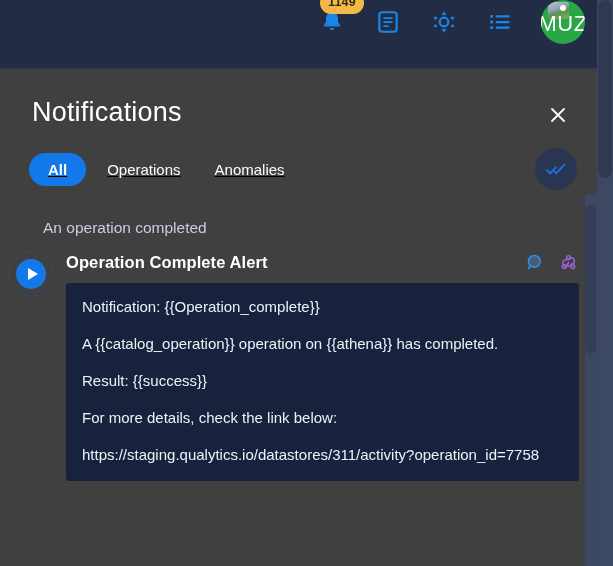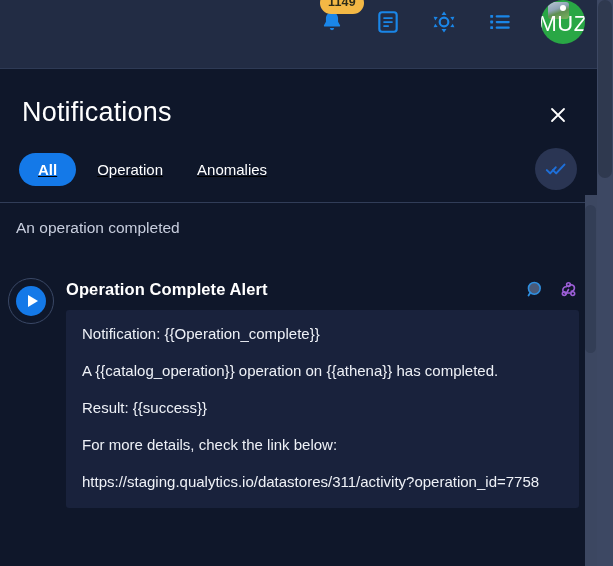--- a/index.html
+++ b/index.html
@@ -49,22 +49,23 @@
   }
   .avatar-initials {
     position: relative; z-index: 2; color: #fff;
     font-size: 22px; font-weight: 400; letter-spacing: .5px;
     line-height: 1; padding-bottom: 9px;
   }
 
   
   .panel {
     position: absolute; top: 68px; left: 0; width: 597px; height: 498px;
-    background: #0f172a;
+    background: #404040;
     border-top: 1px solid #2e3a55;
+    padding-left: 10px;
   }
 
   .panel-head {
     position: relative; height: 133px; padding: 0 22px;
   }
   .panel-title {
     position: absolute; top: 28px; left: 22px;
     color: #ffffff; font-size: 27px; font-weight: 400; letter-spacing: .2px;
   }
   .close-btn {
@@ -92,25 +93,26 @@
 
   
   .list-wrap {
     position: absolute; top: 133px; left: 0; width: 597px; height: 365px;
     border-top: 1px solid #313d58;
     overflow: hidden;
   }
   .group-head {
     display: flex; align-items: flex-start; justify-content: space-between;
     padding: 16px 22px 8px 16px;
+    margin-left: 27px;
   }
   .group-label { color: #c8cede; font-size: 15.5px; }
   .group-date  { color: #dfe4ef; font-size: 16px; }
 
-  .notif-row { display: flex; padding: 0 18px 0 8px; margin-top: 27px; }
+  .notif-row { display: flex; padding: 0 18px 0 8px; }
 
   .play-ring {
     flex: 0 0 auto; width: 46px; height: 46px; border-radius: 50%;
     border: 1px solid #3a4866;
     display: flex; align-items: center; justify-content: center;
     margin-top: 6px; cursor: pointer;
   }
   .play-dot {
     width: 30px; height: 30px; border-radius: 50%; background: #1479e8;
     display: flex; align-items: center; justify-content: center;
@@ -218,21 +220,21 @@
       <div class="panel-title">Notifications</div>
 
       <div class="close-btn">
         <svg width="20" height="20" viewBox="0 0 20 20">
           <path d="M4 4 L16 16 M16 4 L4 16" stroke="#ffffff" stroke-width="1.8" stroke-linecap="round"></path>
         </svg>
       </div>
 
       <div class="tabs">
         <div class="tab active">All</div>
-        <div class="tab plain">Operation</div>
+        <div class="tab plain">Operations</div>
         <div class="tab plain">Anomalies</div>
 
         <div class="markall">
           <svg width="22" height="22" viewBox="0 0 24 24">
             <path d="M2 13.2l3.6 3.6 6.1-6.6" fill="none" stroke="#1e6fd9" stroke-width="2.2" stroke-linecap="round" stroke-linejoin="round"></path>
             <path d="M8.6 13.2l3.6 3.6 9-9.6" fill="none" stroke="#1e6fd9" stroke-width="2.2" stroke-linecap="round" stroke-linejoin="round"></path>
           </svg>
         </div>
       </div>
     </div>

